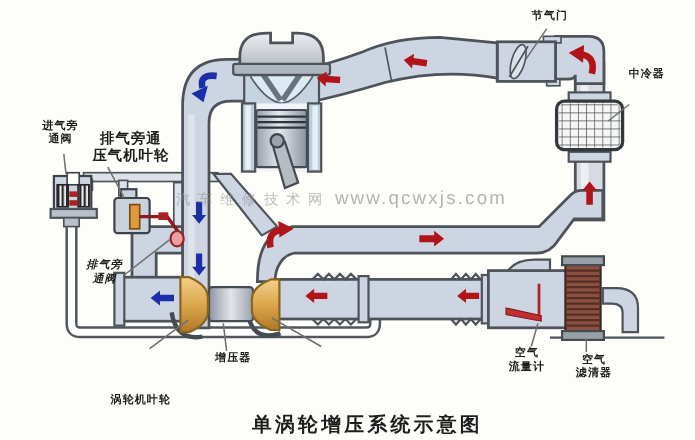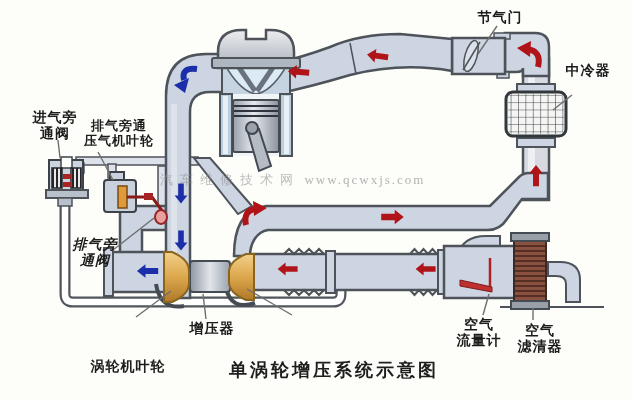--- a/index.html
+++ b/index.html
@@ -1,26 +1,26 @@
 <!DOCTYPE html>
 <html><head>
 <meta charset="utf-8">
 <style>
   html,body{margin:0;padding:0;background:#ffffff;}
   #stage{position:relative;width:632px;height:400px;background:#fdfdfa;overflow:hidden;
          font-family:"Liberation Sans","DejaVu Sans",sans-serif;}
   #diagram-svg{position:absolute;left:0;top:0;}
-  .lbl{position:absolute;text-align:center;font-weight:bold;font-size:14px;line-height:1.15;
+  .lbl{position:absolute;text-align:center;font-weight:bold;font-size:10px;line-height:1.15;
        color:#1c1c1c;letter-spacing:1px;white-space:nowrap;}
   .lbl .l2{display:block;}
   #watermark{position:absolute;left:160px;top:170px;white-space:nowrap;pointer-events:none;}
   #wm-cn{font-size:13px;letter-spacing:7px;color:rgba(145,145,145,0.6);}
-  #wm-url{font-family:Liberation Serif, serif;font-size:13px;letter-spacing:2px;
+  #wm-url{font-family:Liberation Sans, sans-serif;font-size:17px;letter-spacing:2px;
           color:rgba(140,140,140,0.65);}
-  #title{position:absolute;left:222px;top:358px;width:224px;text-align:center;
+  #title{position:absolute;left:222px;top:374px;width:224px;text-align:center;
          font-size:18px;font-weight:bold;letter-spacing:3px;color:#1e1e1e;}
 </style>
 </head>
 <body>
 
 <div id="stage">
 
 <svg id="diagram-svg" width="632" height="400" viewBox="0 0 632 400">
   <defs>
     <linearGradient id="goldGrad" x1="0" y1="0" x2="0" y2="1">

